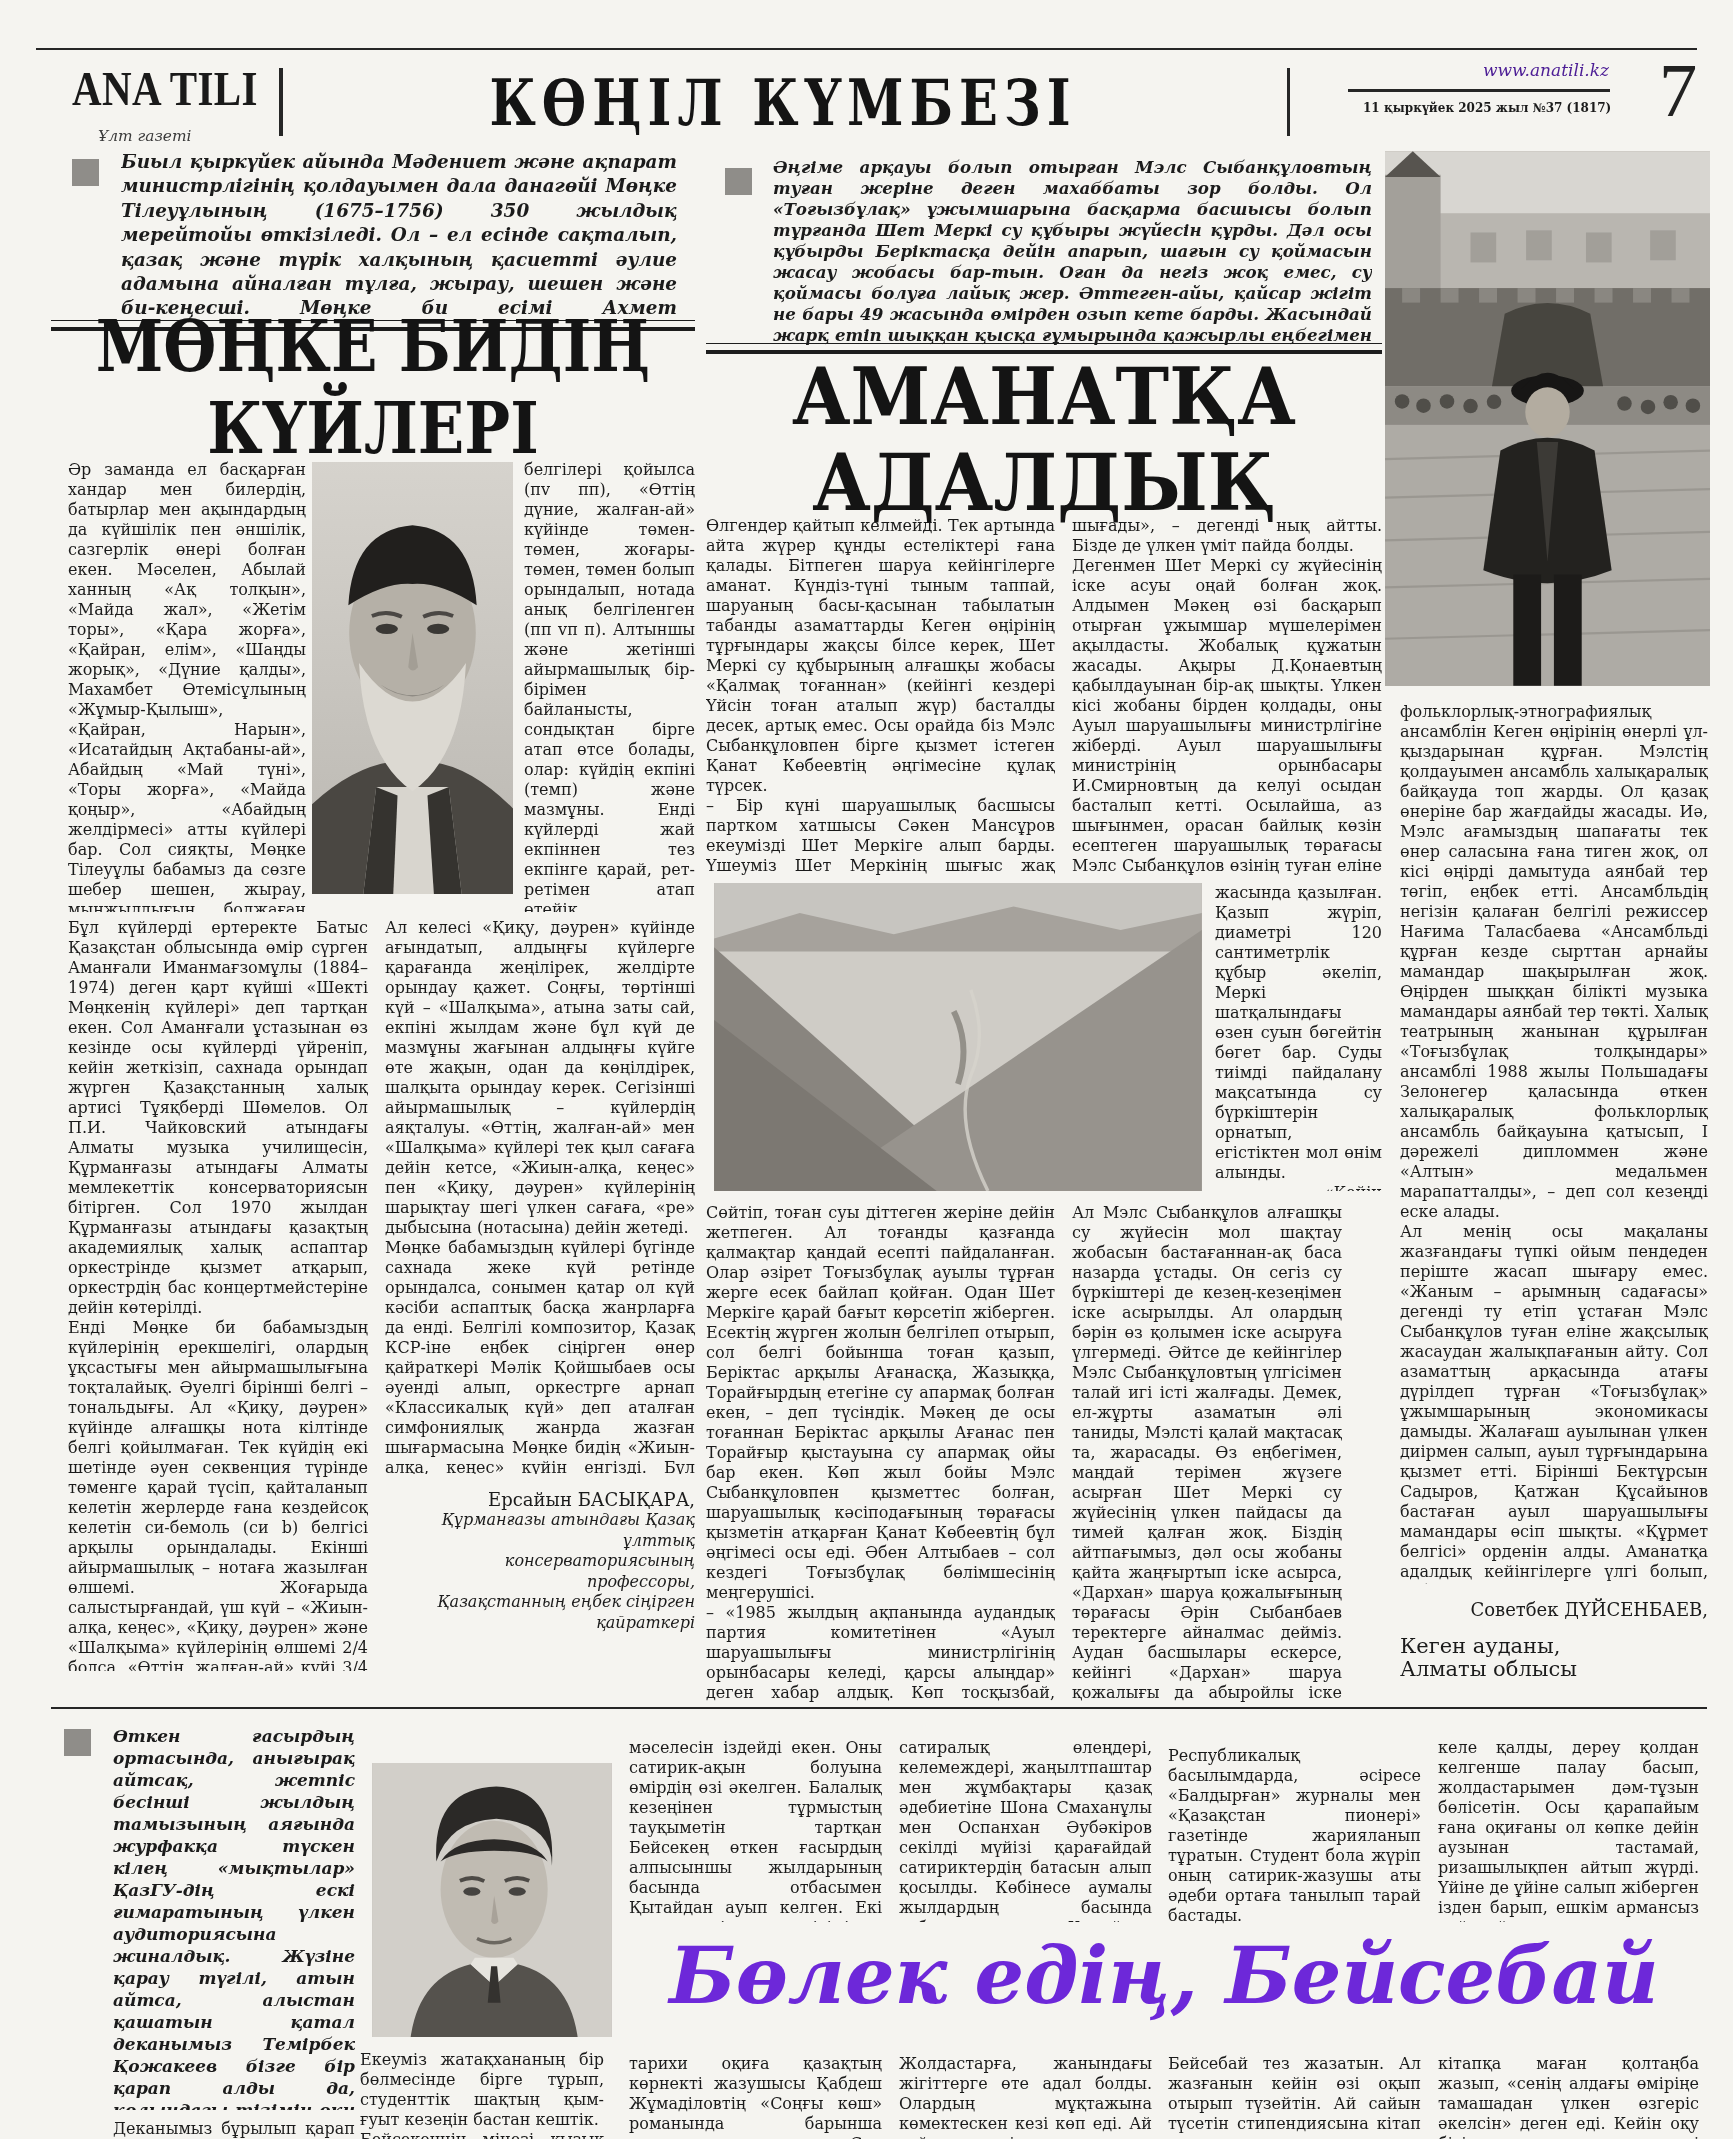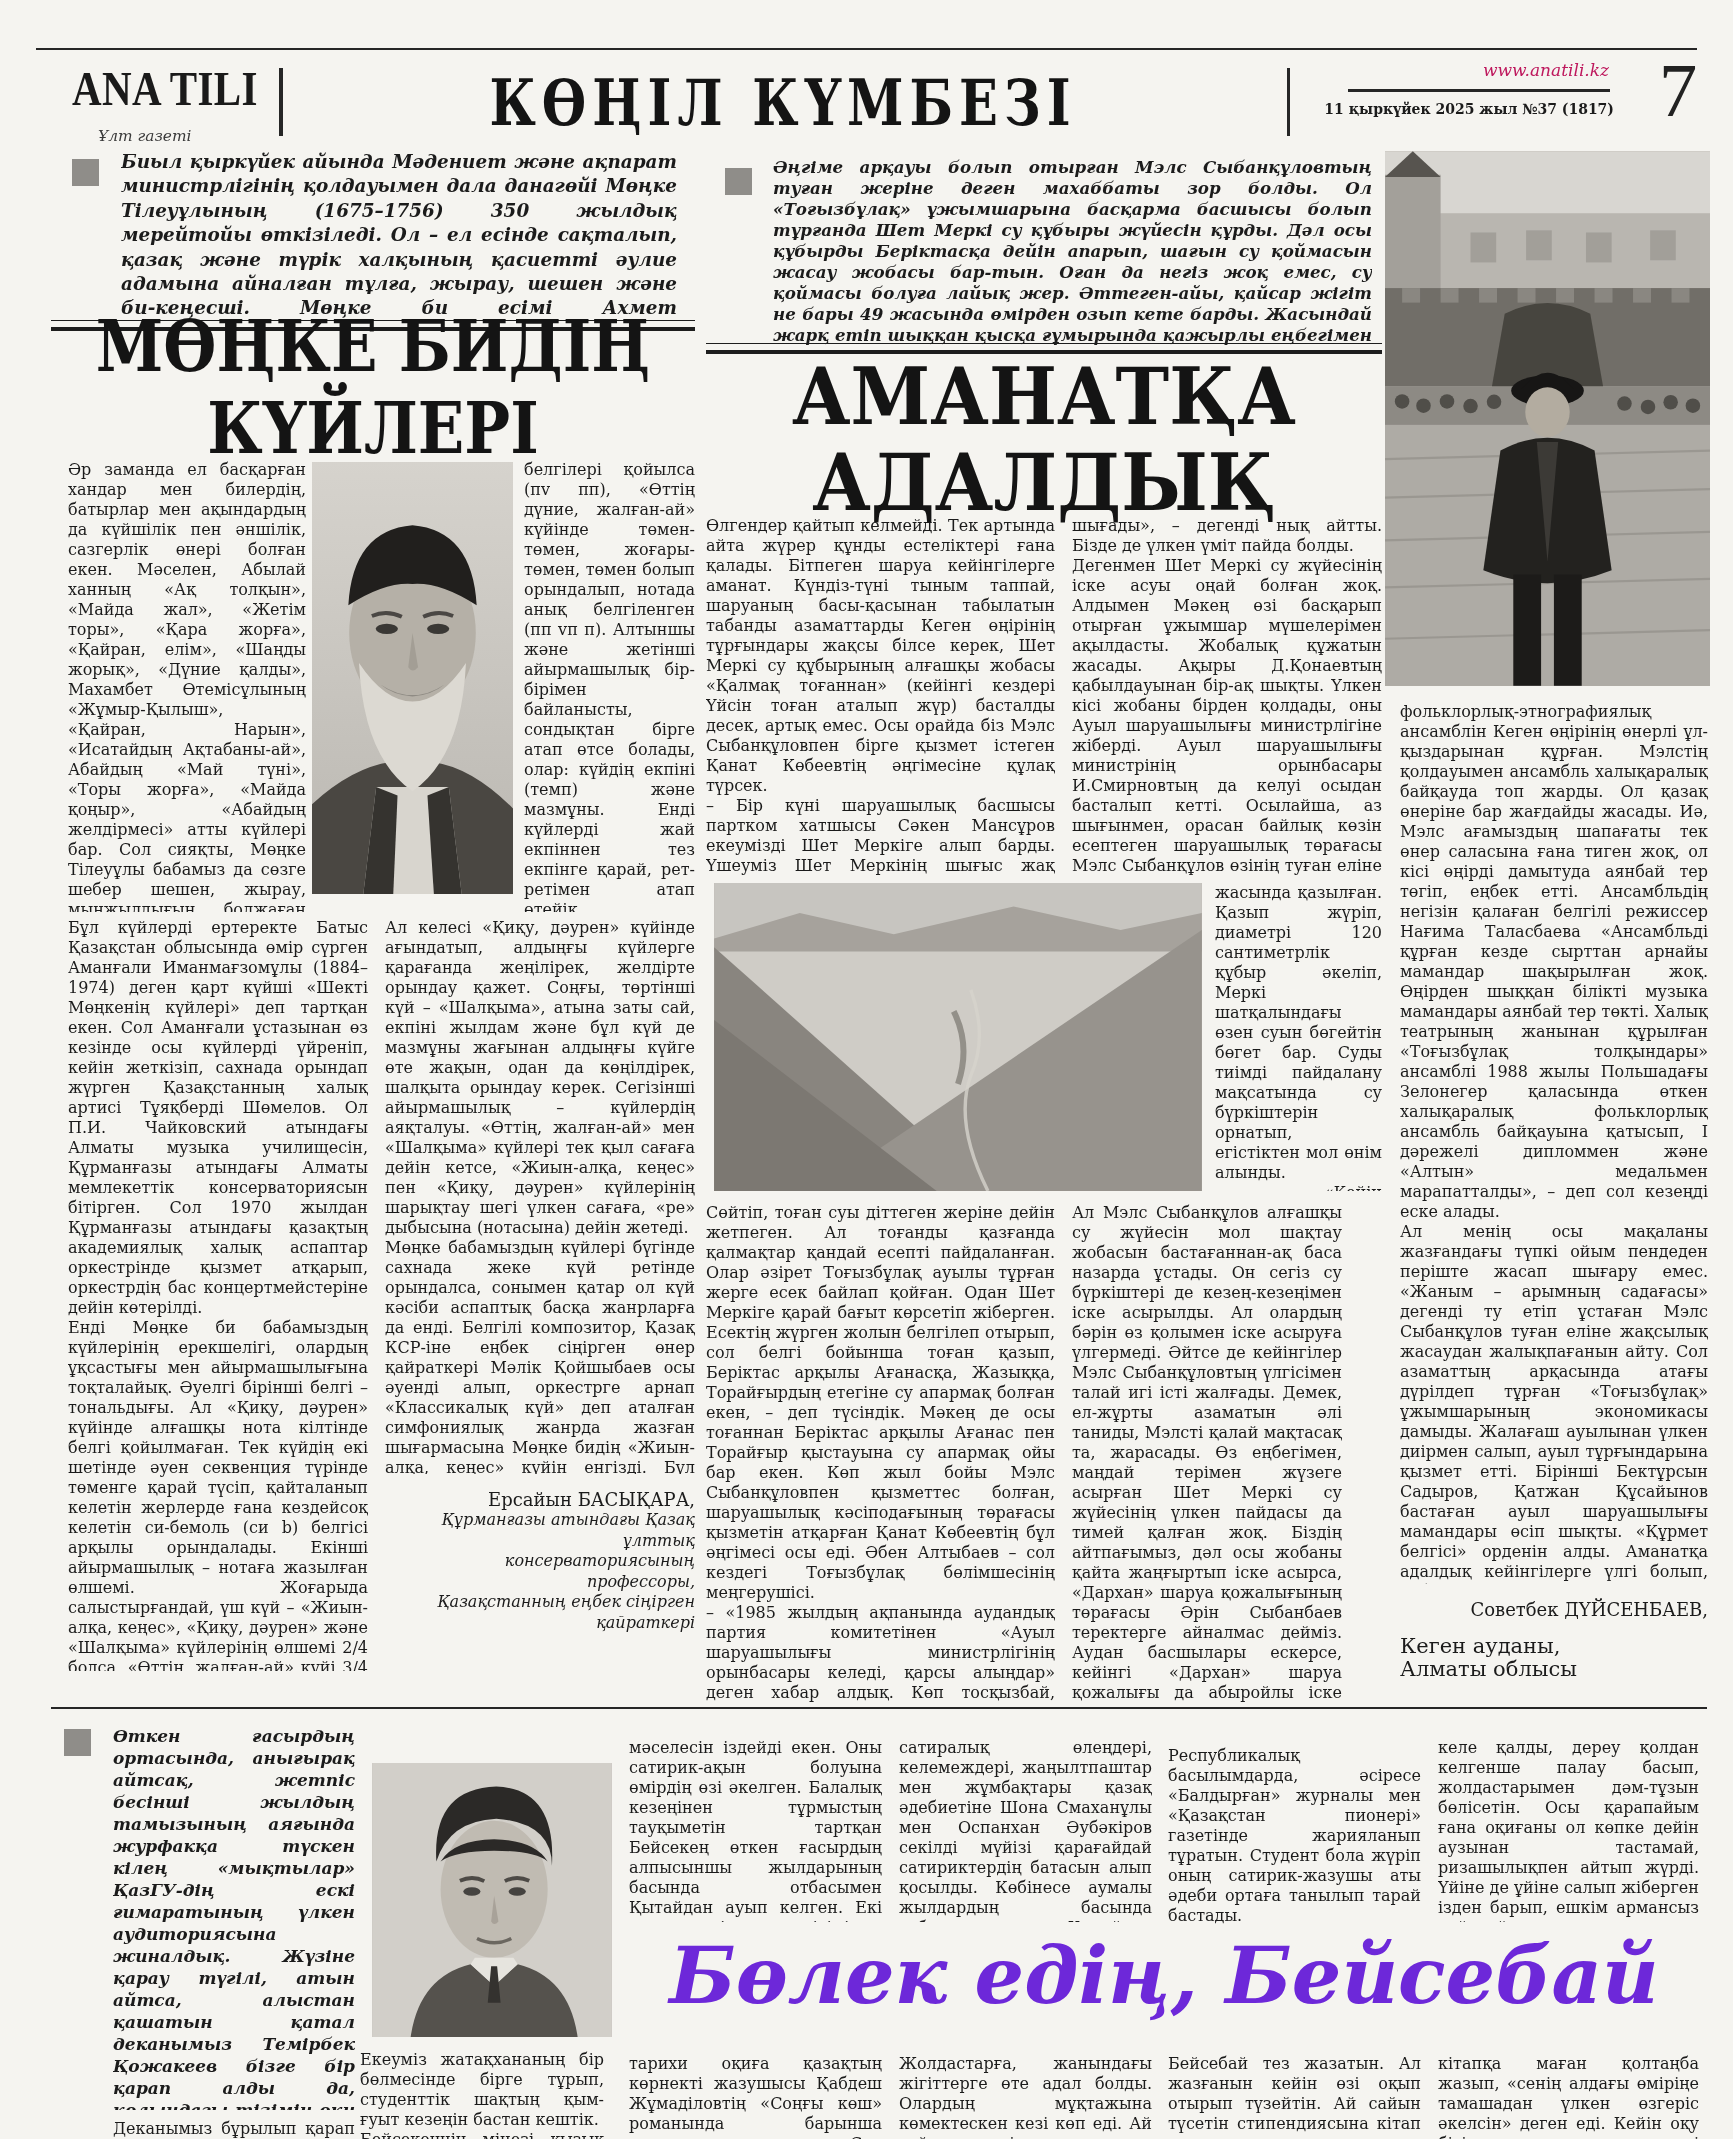--- a/index.html
+++ b/index.html
@@ -25,23 +25,23 @@
 
   <div class="abs" style="left:72px;top:59px;width:223px;">
     <div style="font-family:'Liberation Serif',serif;font-weight:bold;font-size:41px;letter-spacing:0.4px;transform:scaleY(1.2);transform-origin:top left;color:#1a1a1a;">ANA TILI</div>
     <div style="font-style:italic;font-size:15.4px;margin:19.7px 0 0 26px;color:#3a3a3a;">Ұлт газеті</div>
   </div>
   <div class="abs rule" style="left:279px;top:68px;width:3.9px;height:68px;"></div>
 
   <div class="abs headline" style="left:419px;top:65px;width:728px;font-size:51px;letter-spacing:6px;transform:scaleY(1.25);transform-origin:top center;">КӨҢІЛ КҮМБЕЗІ</div>
 
   <div class="abs rule" style="left:1287px;top:68px;width:3px;height:68px;"></div>
-  <div class="abs" style="left:1327px;top:60px;width:282px;text-align:right;font-style:italic;font-size:17px;color:#be185d;">www.anatili.kz</div>
+  <div class="abs" style="left:1327px;top:60px;width:282px;text-align:right;font-style:italic;font-size:17px;color:#4c1d95;">www.anatili.kz</div>
   <div class="abs rule" style="left:1348px;top:89px;width:262px;height:3.4px;"></div>
-  <div class="abs" style="left:1306px;top:101px;width:308px;text-align:right;font-weight:bold;font-size:14px;">11 қыркүйек 2025 жыл №37 (1817)</div>
+  <div class="abs" style="left:1363px;top:101px;width:308px;text-align:left;font-weight:bold;font-size:12px;">11 қыркүйек 2025 жыл №37 (1817)</div>
   <div class="abs" style="left:1635px;top:46px;width:86px;font-family:'Liberation Serif',serif;font-size:77px;text-align:center;color:#222;">7</div>
 
   <div class="abs marker" style="left:72px;top:159px;"></div>
   <div class="abs lead" style="left:121px;top:150px;width:556px;height:171px;font-size:18.4px;line-height:24.4px;">Биыл қыркүйек айында Мәдениет және ақпарат министрлігінің қолдауымен дала данагөйі Мөңке Тілеуұлының (1675–1756) 350 жылдық мерейтойы өткізіледі. Ол – ел есінде сақталып, қазақ және түрік халқының қасиетті әулие адамына айналған тұлға, жырау, шешен және би-кеңесші. Мөңке би есімі Ахмет Байтұрсынұлы, Жүсіпбек Аймауытұлы, Мәшһүр Жүсіп Көпейұлы, Нұржан Наушабаев, Ахмет Жұбанов еңбектеріне енген.</div>
 
   <div class="abs marker" style="left:725px;top:168px;"></div>
   <div class="abs lead" style="left:773px;top:157px;width:599px;height:188px;font-size:16.7px;line-height:21px;">Әңгіме арқауы болып отырған Мэлс Сыбанқұловтың туған жеріне деген махаббаты зор болды. Ол «Тоғызбұлақ» ұжымшарына басқарма басшысы болып тұрғанда Шет Меркі су құбыры жүйесін құрды. Дәл осы құбырды Беріктасқа дейін апарып, шағын су қоймасын жасау жобасы бар-тын. Оған да негіз жоқ емес, су қоймасы болуға лайық жер. Әттеген-айы, қайсар жігіт не бары 49 жасында өмірден озып кете барды. Жасындай жарқ етіп шыққан қысқа ғұмырында қажырлы еңбегімен мәнді де мағыналы өмір сүрді, халықтың ықыласына бөленді, алғысын алды. Алайда Кеңес қоғамында жанқиярлықпен жұмыс істеген азаматтың есімі бүгінгі күні ұмытылып барады. Тіпті осы Шет Меркі су жүйесінің жобасы қазір де архивтен табылмай тұр.</div>
 
   <div class="abs dblrule" style="left:51px;top:320px;width:644px;"></div>
   <div class="abs dblrule" style="left:706px;top:343px;width:676px;"></div>

